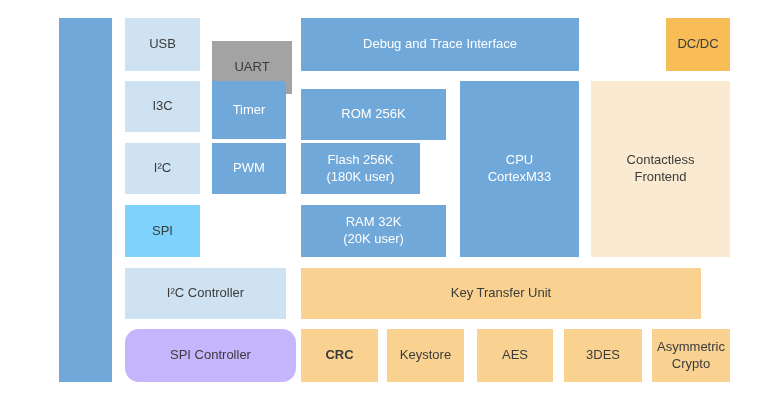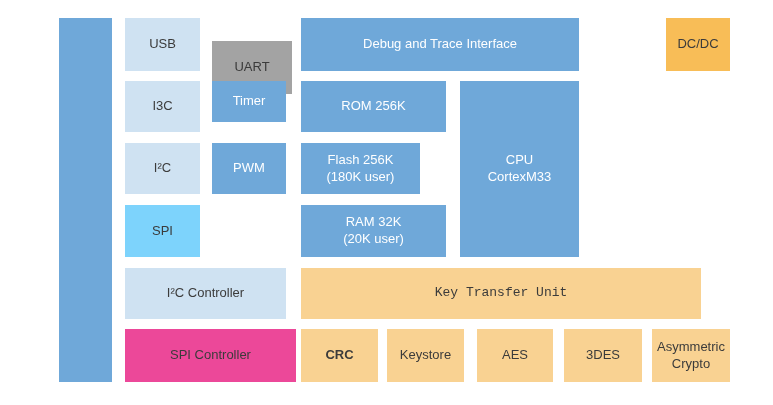--- a/index.html
+++ b/index.html
@@ -30,38 +30,40 @@
 <div id="canvas">
 
   <div class="blk" style="left: 59px; top: 18px; width: 53px; height: 364px; background: rgb(111, 168, 217);"></div>
 
   <div class="blk t-dark" style="left: 125px; top: 18px; width: 75px; height: 53px; background: rgb(207, 226, 242);">USB</div>
   <div class="blk t-dark" style="left: 212px; top: 18px; width: 80px; height: 53px; background: #a3a3a3; margin-top: 23px;">UART</div>
   <div class="blk t-light" style="left: 301px; top: 18px; width: 278px; height: 53px; background: rgb(111, 168, 217);">Debug and Trace Interface</div>
   <div class="blk t-dark" style="left: 666px; top: 18px; width: 64px; height: 53px; background: rgb(248, 189, 87);">DC/DC</div>
 
   <div class="blk t-dark" style="left: 125px; top: 81px; width: 75px; height: 51px; background: rgb(207, 226, 242);">I3C</div>
-  <div class="blk t-light" style="left: 212px; top: 81px; width: 74px; height: 41px; background: rgb(111, 168, 217);">Timer</div>
-  <div class="blk t-light" style="left: 301px; top: 81px; width: 145px; height: 51px; background: rgb(111, 168, 217);">ROM 256K</div>
+  <div class="blk t-light" style="left: 212px; top: 81px; width: 74px; height: 58px; background: rgb(111, 168, 217);">Timer</div>
+  <div class="blk t-light" style="left: 301px; top: 89px; width: 145px; height: 51px; background: rgb(111, 168, 217);">ROM 256K</div>
   <div class="blk t-light" style="left: 460px; top: 81px; width: 119px; height: 176px; background: rgb(111, 168, 217);">CPU
 CortexM33</div>
+  <div class="blk t-dark" style="left: 591px; top: 81px; width: 139px; height: 176px; background: rgb(250, 234, 210);">Contactless
+Frontend</div>
 
   <div class="blk t-dark" style="left: 125px; top: 143px; width: 75px; height: 51px; background: rgb(207, 226, 242);">I²C</div>
   <div class="blk t-light" style="left: 212px; top: 143px; width: 74px; height: 51px; background: rgb(111, 168, 217);">PWM</div>
   <div class="blk t-light" style="left: 301px; top: 143px; width: 119px; height: 51px; background: rgb(111, 168, 217);">Flash 256K
 (180K user)</div>
 
   <div class="blk t-dark" style="left: 125px; top: 205px; width: 75px; height: 52px; background: #7dd3fc;">SPI</div>
   <div class="blk t-light" style="left: 301px; top: 205px; width: 145px; height: 52px; background: rgb(111, 168, 217);">RAM 32K
 (20K user)</div>
 
   <div class="blk t-dark" style="left: 125px; top: 268px; width: 161px; height: 51px; background: rgb(207, 226, 242);">I²C Controller</div>
-  <div class="blk t-dark" style="left: 301px; top: 268px; width: 400px; height: 51px; background: rgb(249, 210, 146); font-family: Liberation Mono, monospace;">Key Transfer Unit</div>
+  <div class="blk t-dark" style="left: 301px; top: 268px; width: 400px; height: 51px; background: rgb(249, 210, 146);">Key Transfer Unit</div>
 
-  <div class="blk t-dark" style="left: 125px; top: 329px; width: 171px; height: 53px; background: #ec4899;">SPI Controller</div>
+  <div class="blk t-dark" style="left: 125px; top: 329px; width: 171px; height: 53px; background: #c4b5fd; border-radius: 14px;">SPI Controller</div>
   <div class="blk t-dark" style="left: 301px; top: 329px; width: 77px; height: 53px; background: rgb(249, 210, 146); font-weight: bold;">CRC</div>
   <div class="blk t-dark" style="left: 387px; top: 329px; width: 77px; height: 53px; background: rgb(249, 210, 146);">Keystore</div>
   <div class="blk t-dark" style="left: 477px; top: 329px; width: 76px; height: 53px; background: rgb(249, 210, 146);">AES</div>
   <div class="blk t-dark" style="left: 564px; top: 329px; width: 78px; height: 53px; background: rgb(249, 210, 146);">3DES</div>
   <div class="blk t-dark" style="left: 652px; top: 329px; width: 78px; height: 53px; background: rgb(249, 210, 146);">Asymmetric
 Crypto</div>
 
 </div>
 
 </body></html>

